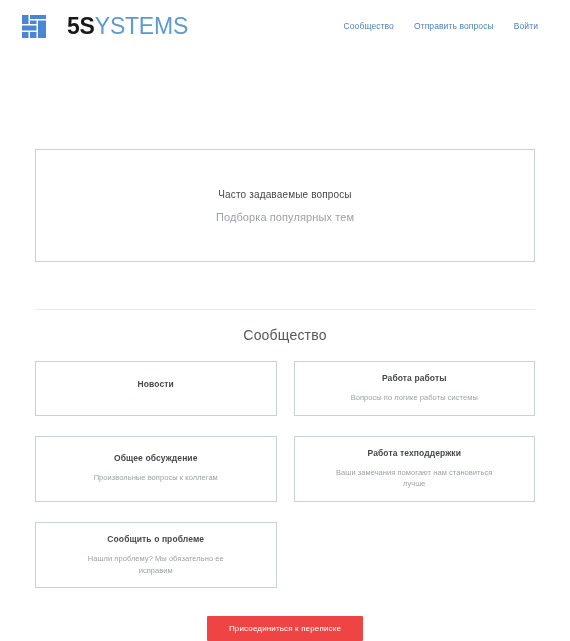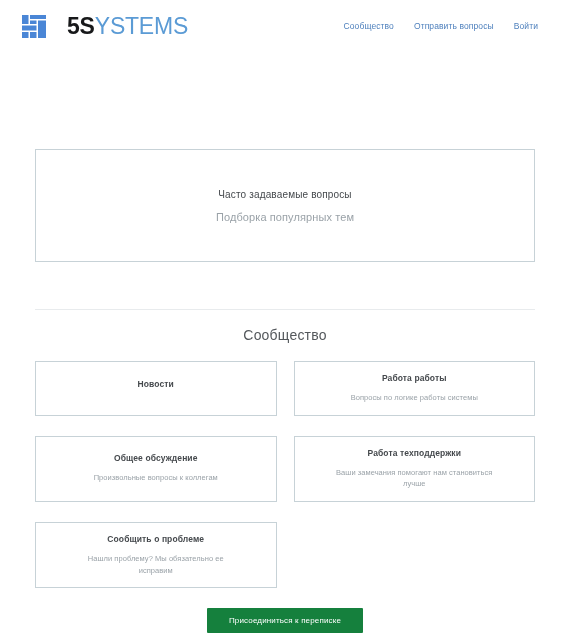--- a/index.html
+++ b/index.html
@@ -152,29 +152,30 @@
     max-width: 170px;
   }
 
   
   .cta-row {
     margin-top: 20px;
     display: flex;
     justify-content: center;
   }
   .cta-button {
-    background: #15803d;
+    background: #ef4444;
     color: #ffffff;
     border: 0;
     font-family: inherit;
     font-size: 8px;
     letter-spacing: 0.15px;
     padding: 8px 22px;
     cursor: pointer;
     border-radius: 1px;
+    margin-top: 8px;
   }
 </style>
 </head>
 <body>
 
 <header class="site-header">
 
   <a class="brand" href="#">
     <svg class="brand-mark" viewBox="0 0 24 23">
       <rect x="0" y="0" width="6.5" height="9" fill="#4a86d6"></rect>

